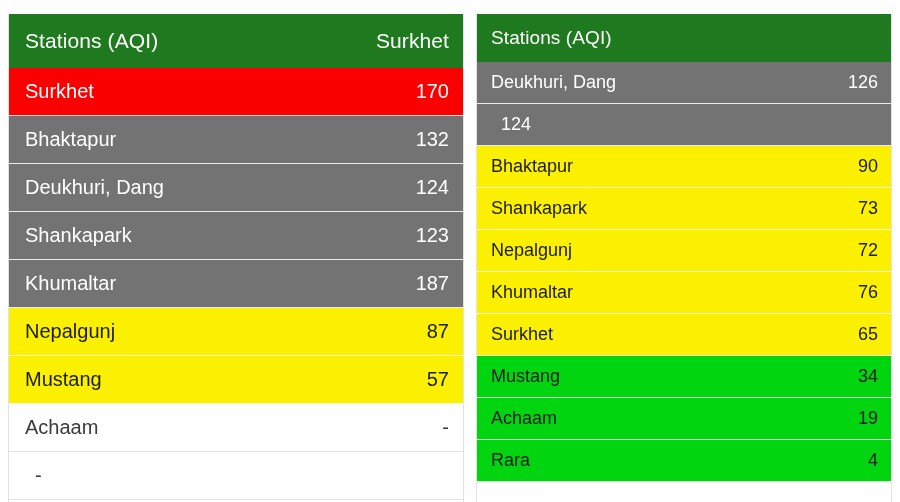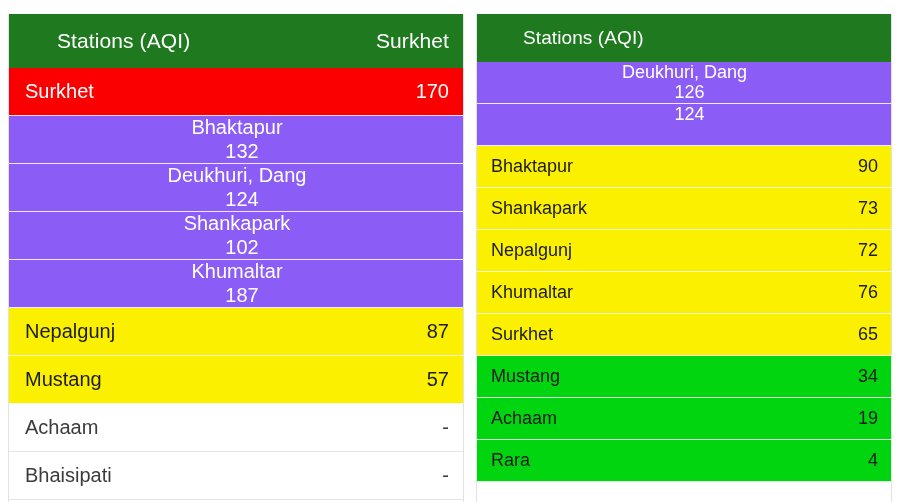--- a/index.html
+++ b/index.html
@@ -56,21 +56,21 @@
   #panel-hourly .thead {
     height: 54px;
     padding: 0 14px 0 16px;
     font-size: 21px;
   }
   #panel-yesterday .thead {
     height: 48px;
     padding: 0 13px 0 14px;
     font-size: 19px;
   }
-  .thead .th-label { letter-spacing: 0.1px; margin-left: 32px; }
+  .thead .th-label { letter-spacing: 0.1px; }
   .thead .th-metric { letter-spacing: 0.1px; }
 
   
   .row {
     display: flex;
     align-items: center;
     justify-content: space-between;
     box-sizing: border-box;
     border-bottom: 1px solid rgba(255,255,255,0.85);
   }
@@ -84,21 +84,21 @@
     padding: 0 13px 0 14px;
     font-size: 18px;
   }
 
   .row .name { white-space: nowrap; overflow: hidden; text-overflow: ellipsis; }
   .row .value { white-space: nowrap; padding-left: 10px; }
 
   
   .lvl-good      { background: #00d510; color: #1c1c1c; }
   .lvl-moderate  { background: #faf000; color: #1c1c1c; }
-  .lvl-usg       { background: #8b5cf6; color: #ffffff; flex-direction: column; }
+  .lvl-usg       { background: #737373; color: #ffffff; }
   .lvl-unhealthy { background: #fa0000; color: #ffffff; }
   .lvl-none      { background: #ffffff; color: #3c3c3c; border-bottom: 1px solid #e4e4e4; }
 </style>
 </head>
 <body>
 
 <div class="page">
 
   <div class="panel" id="panel-hourly">
     <div class="thead">
@@ -113,40 +113,39 @@
         <div class="row lvl-usg">
           <span class="name">Bhaktapur</span>
           <span class="value">132</span>
         </div>
         <div class="row lvl-usg">
           <span class="name">Deukhuri, Dang</span>
           <span class="value">124</span>
         </div>
         <div class="row lvl-usg">
           <span class="name">Shankapark</span>
-          <span class="value">102</span>
+          <span class="value">123</span>
         </div>
         <div class="row lvl-usg">
           <span class="name">Khumaltar</span>
           <span class="value">187</span>
         </div>
         <div class="row lvl-moderate">
           <span class="name">Nepalgunj</span>
           <span class="value">87</span>
         </div>
         <div class="row lvl-moderate">
           <span class="name">Mustang</span>
           <span class="value">57</span>
         </div>
         <div class="row lvl-none">
           <span class="name">Achaam</span>
           <span class="value">-</span>
         </div>
         <div class="row lvl-none">
-          <span class="name">Bhaisipati</span>
           <span class="value">-</span>
         </div>
       </div>
   </div>
 
   <div class="panel" id="panel-yesterday">
     <div class="thead">
       <span class="th-label">Stations (AQI)</span>
     </div>
     <div class="tbody" id="tbody-yesterday">

